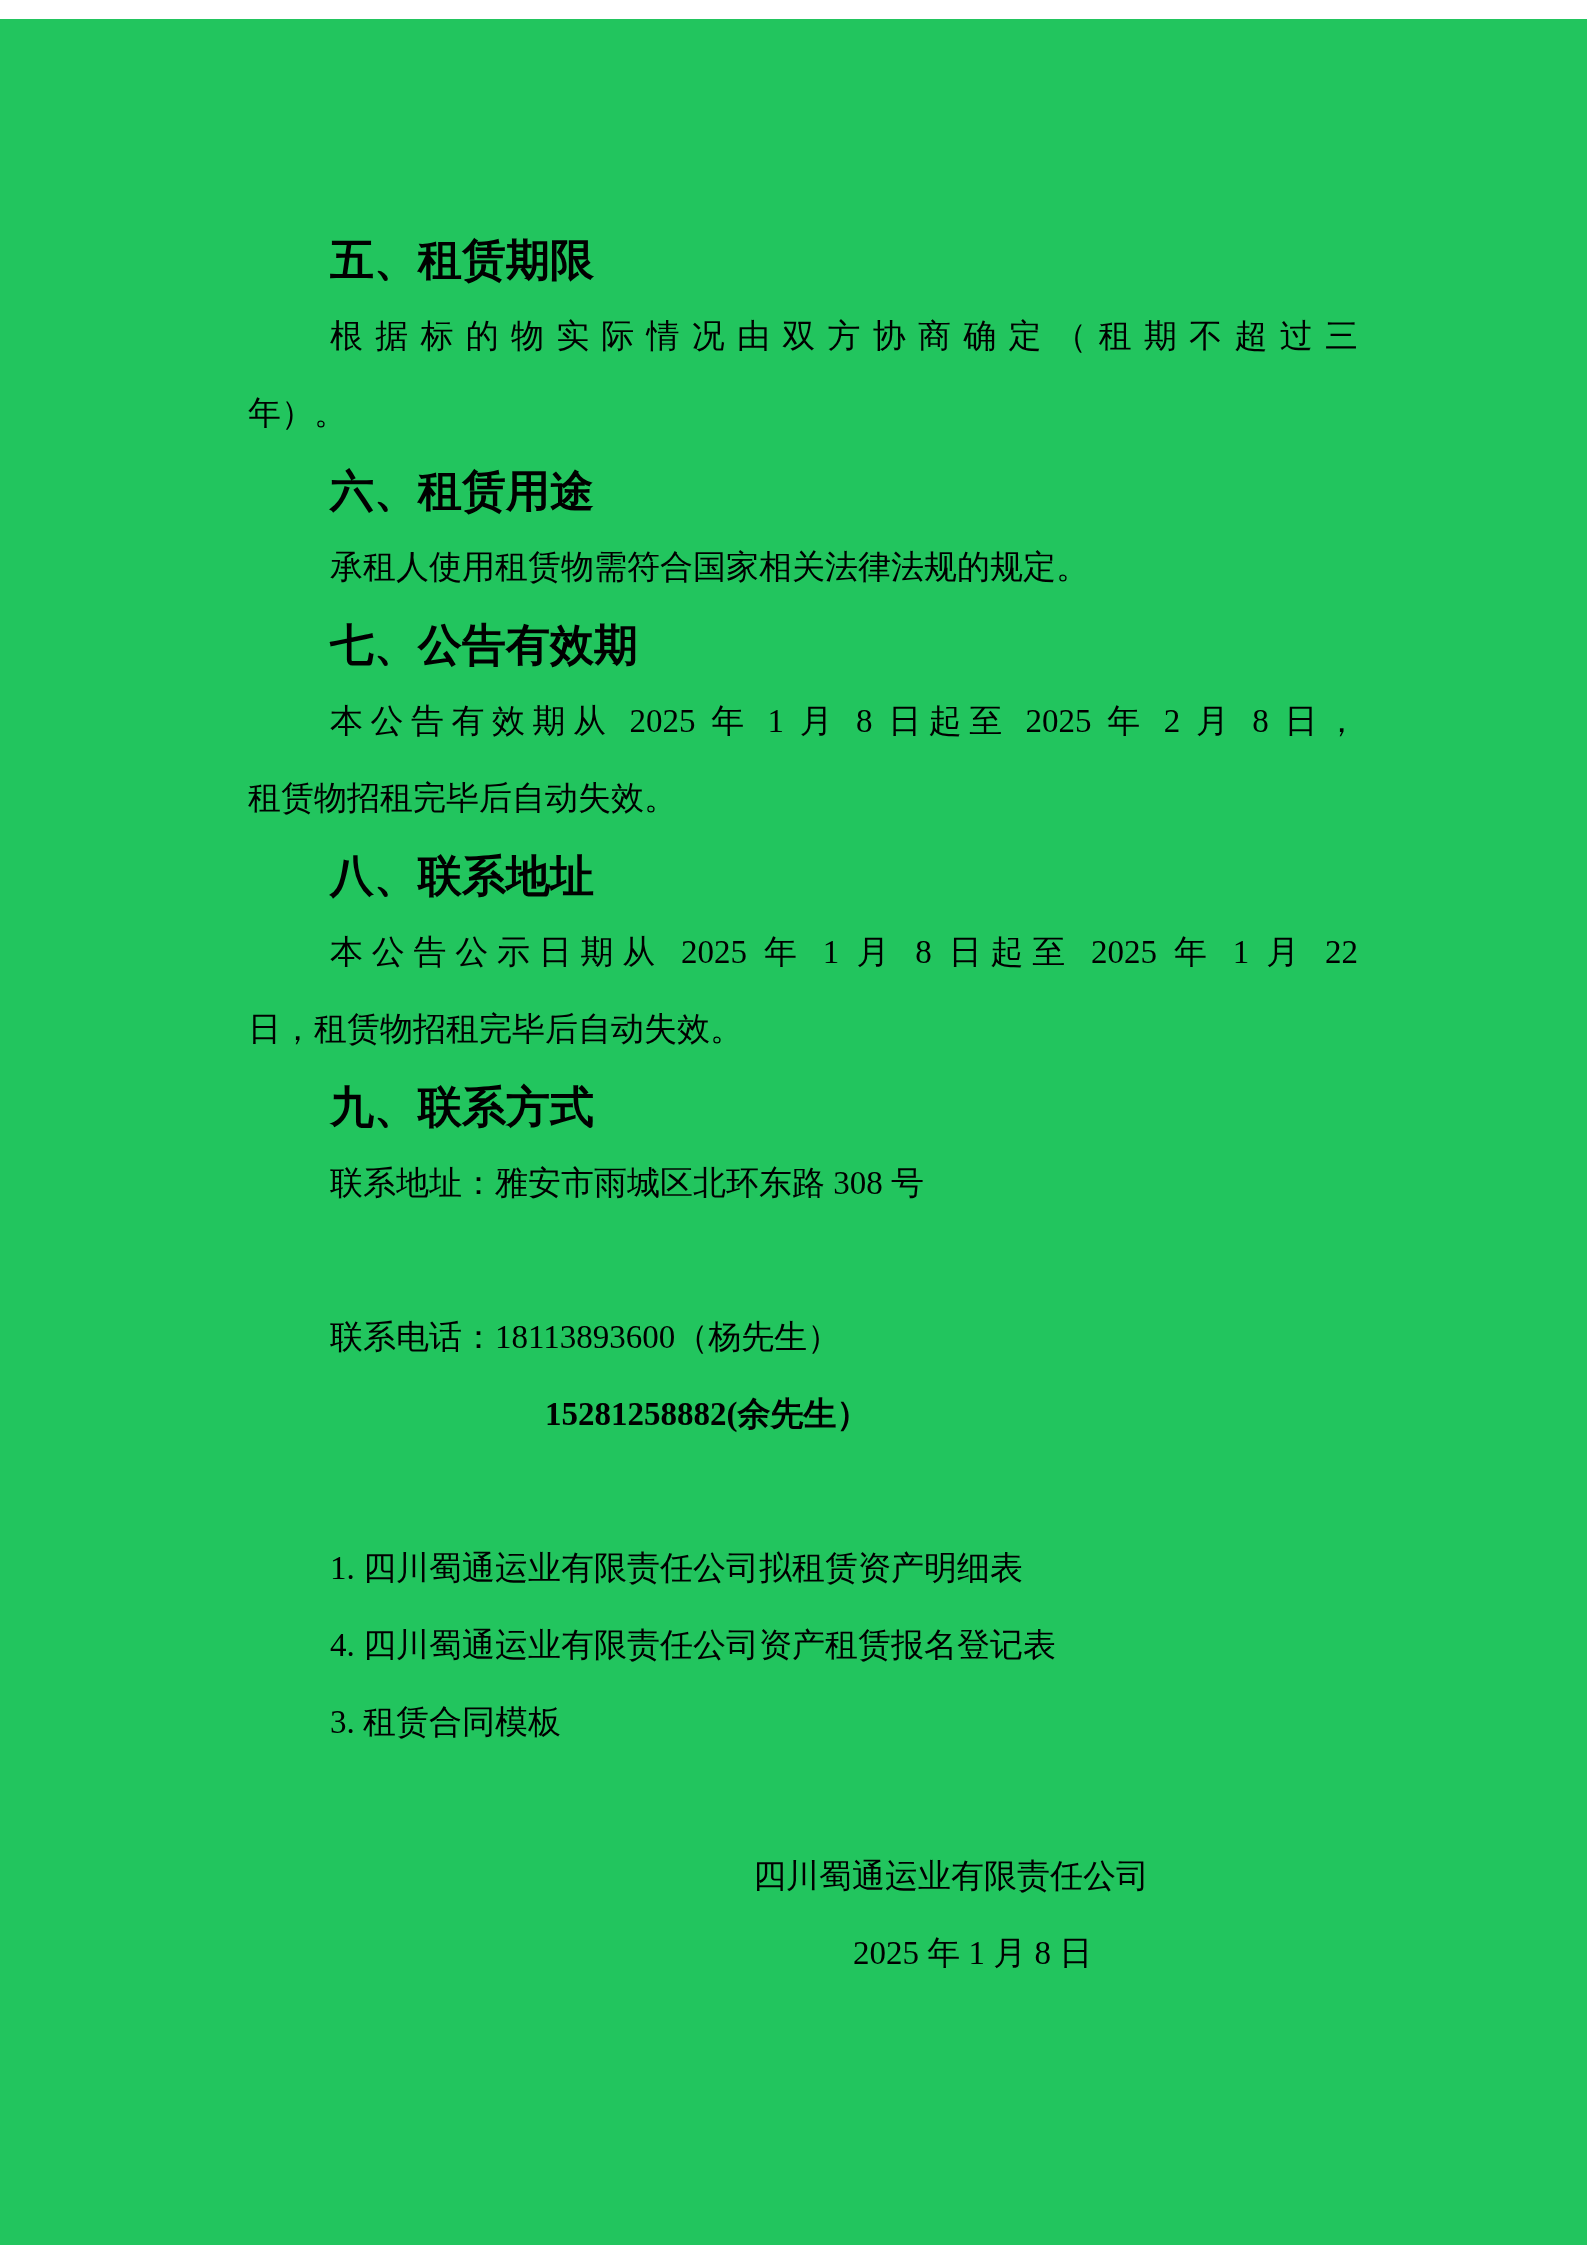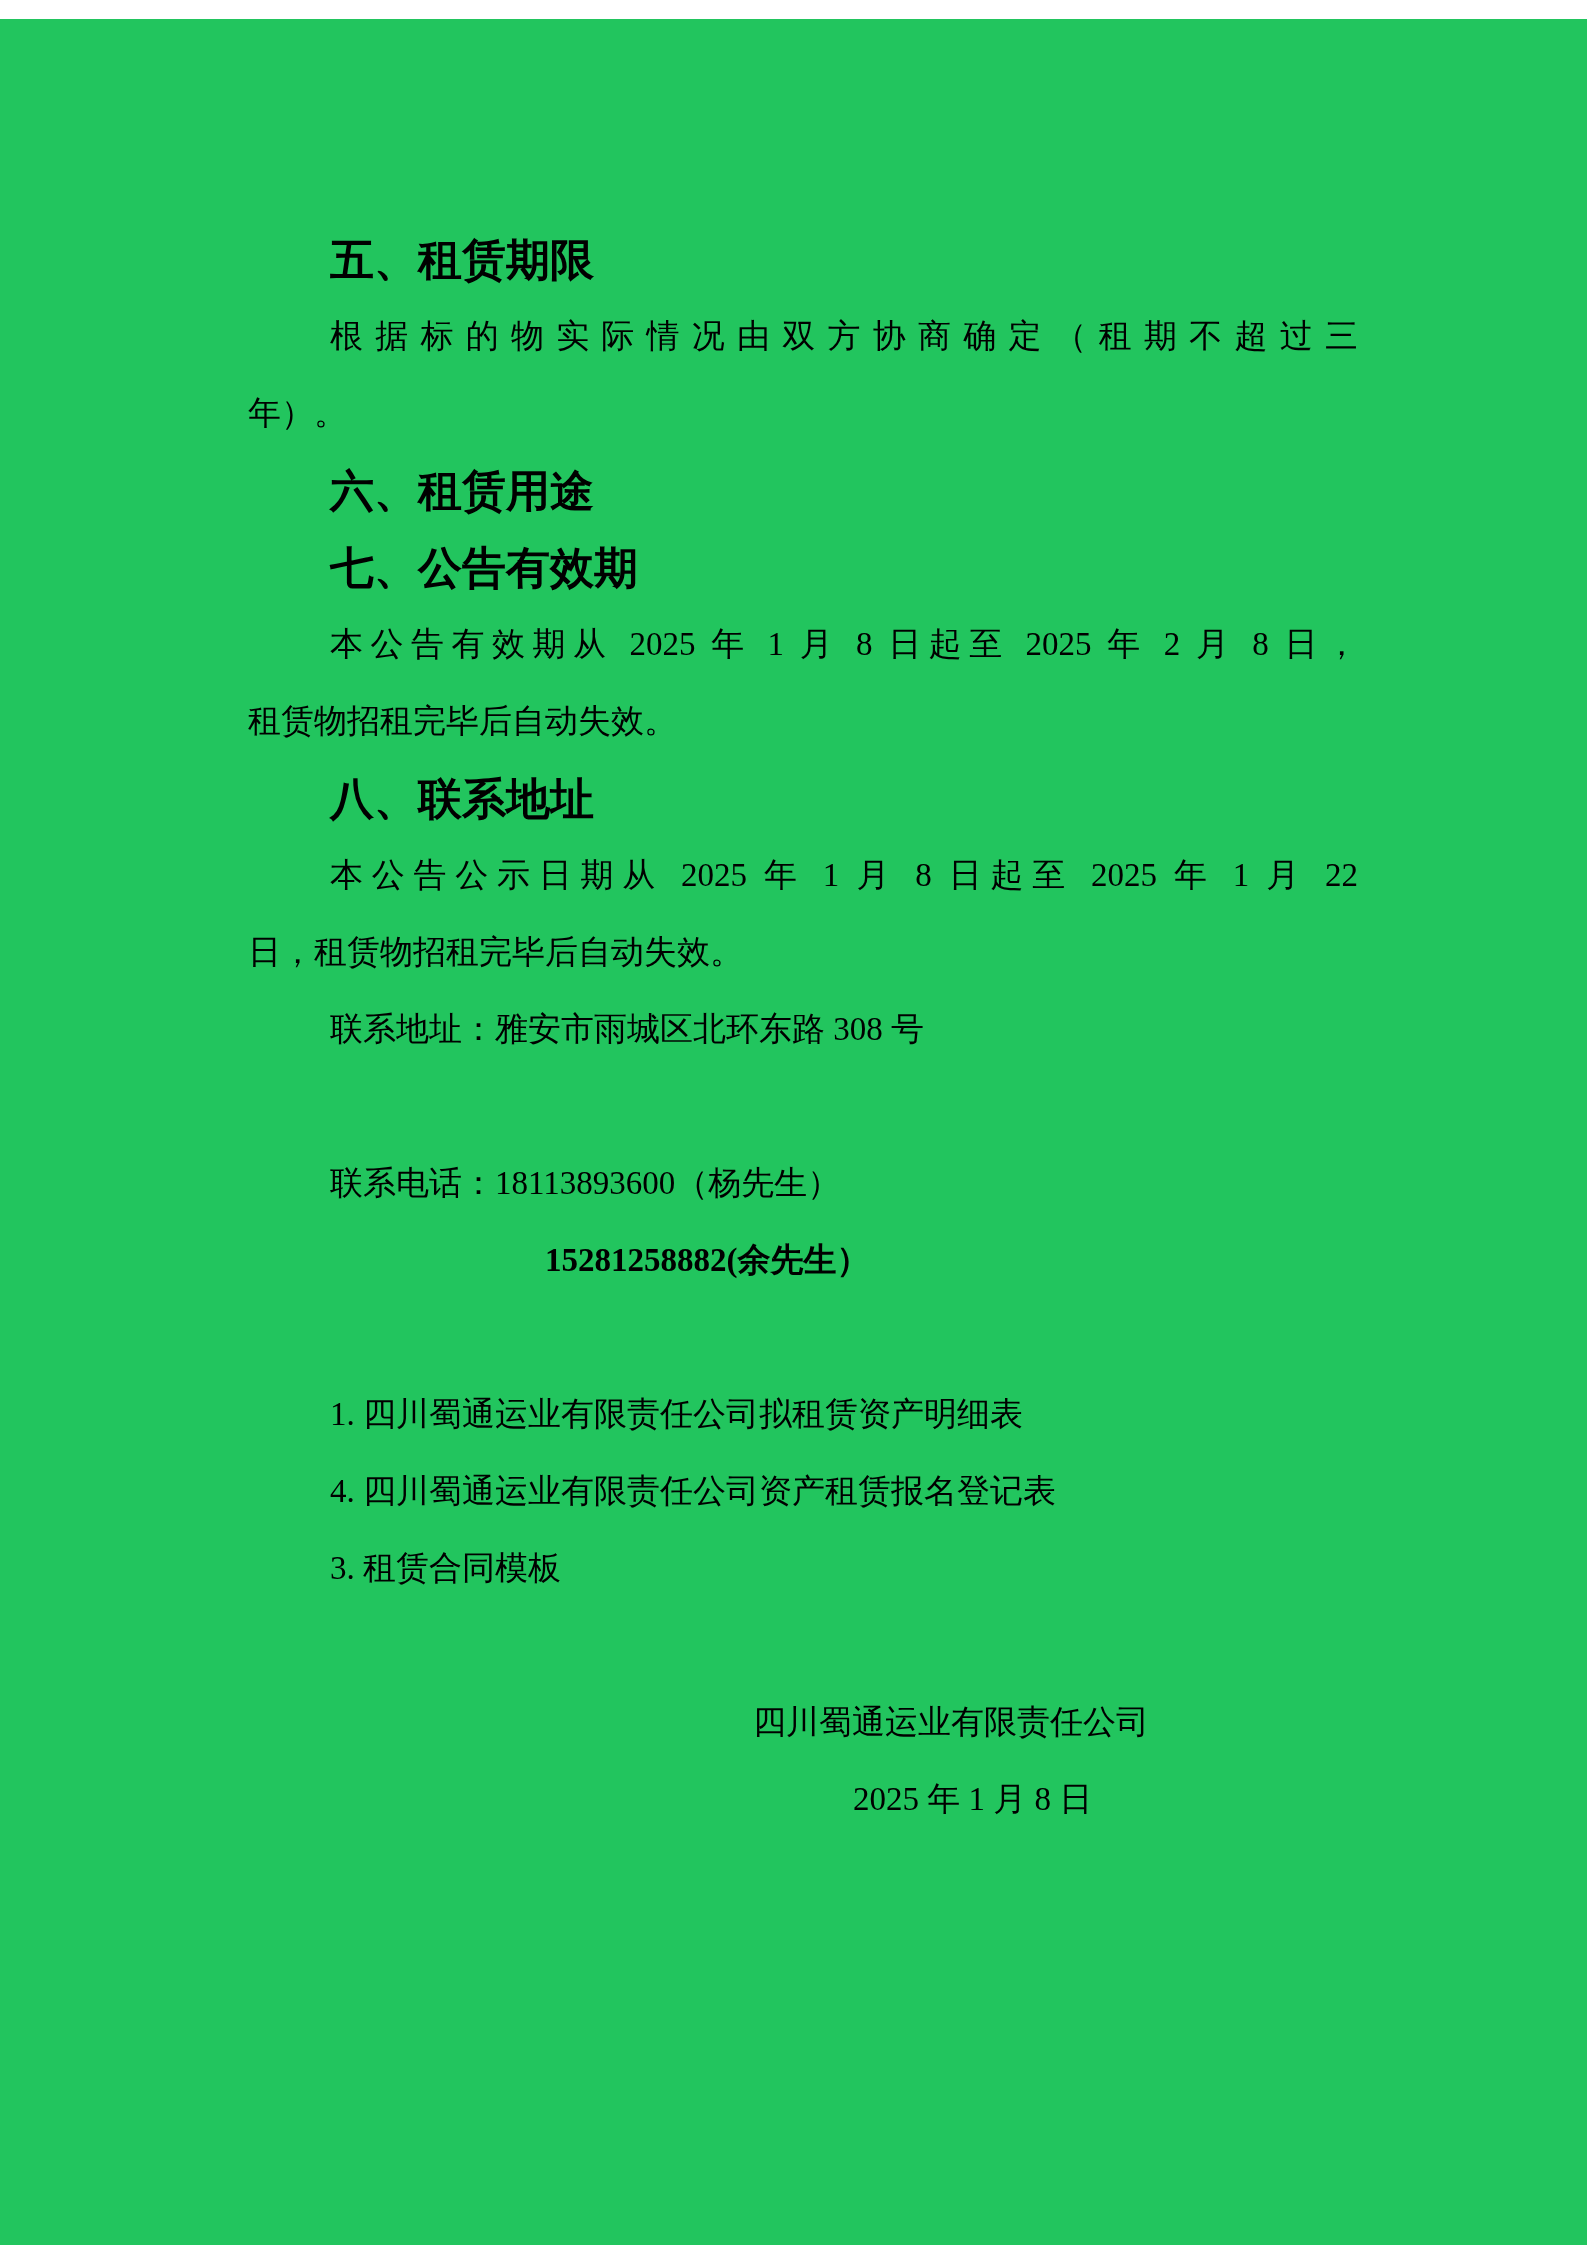--- a/index.html
+++ b/index.html
@@ -49,26 +49,28 @@
 </style>
 </head>
 <body>
 
 <div class="page">
   <div class="content" id="doc-content">
       <div class="line heading indent">五、租赁期限</div>
       <div class="line indent justify">根据标的物实际情况由双方协商确定（租期不超过三</div>
       <div class="line">年）。</div>
       <div class="line heading indent">六、租赁用途</div>
+      <div class="line indent">承租人使用租赁物需符合国家相关法律法规的规定。</div>
       <div class="line heading indent">七、公告有效期</div>
       <div class="line indent justify">本公告有效期从 2025 年 1 月 8 日起至 2025 年 2 月 8 日，</div>
       <div class="line">租赁物招租完毕后自动失效。</div>
       <div class="line heading indent">八、联系地址</div>
       <div class="line indent justify">本公告公示日期从 2025 年 1 月 8 日起至 2025 年 1 月 22</div>
       <div class="line">日，租赁物招租完毕后自动失效。</div>
+      <div class="line heading indent">九、联系方式</div>
       <div class="line indent">联系地址：雅安市雨城区北环东路 308 号</div>
       <div class="line blank"></div>
       <div class="line indent">联系电话：18113893600（杨先生）</div>
       <div class="line phone2">15281258882(余先生）</div>
       <div class="line blank"></div>
       <div class="line indent">1. 四川蜀通运业有限责任公司拟租赁资产明细表</div>
       <div class="line indent">4. 四川蜀通运业有限责任公司资产租赁报名登记表</div>
       <div class="line indent">3. 租赁合同模板</div>
       <div class="line blank"></div>
       <div class="line sign">四川蜀通运业有限责任公司</div>

